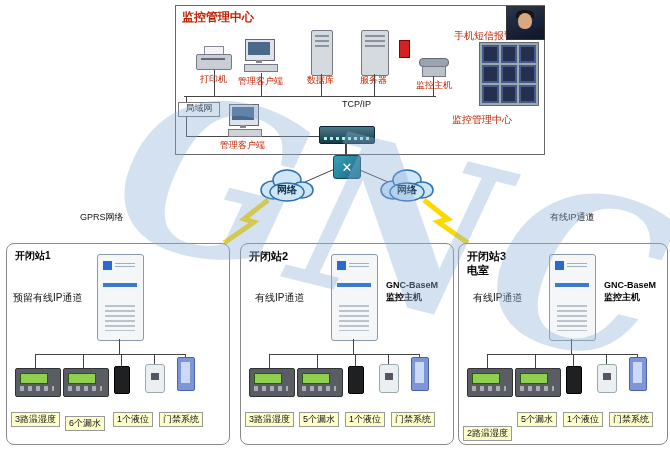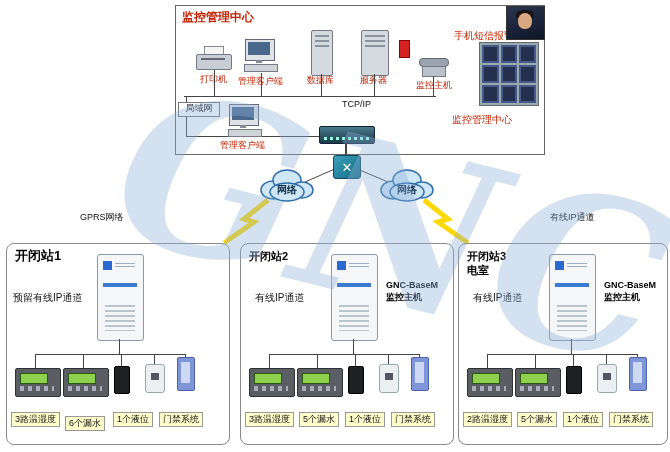--- a/index.html
+++ b/index.html
@@ -176,21 +176,21 @@
         <ellipse cx="29" cy="24" rx="17" ry="9"></ellipse>
       </g>
     </svg>
     <span class="cloud-text">网络</span>
   </div>
 
   <div class="abs sm" style="left:80px;top:212px;color:#111;z-index:2;">GPRS网络</div>
   <div class="abs sm" style="left:550px;top:212px;color:#111;z-index:2;">有线IP通道</div>
 
   <div class="abs station" style="left:6px;top:243px;width:222px;height:200px;z-index:2;">
-    <div class="abs lbl bold" style="left:8px;top:6px;font-size:13px;color:#000;">开闭站1</div>
+    <div class="abs lbl bold" style="left:8px;top:6px;font-size:10px;color:#000;">开闭站1</div>
     <div class="abs lbl bold" style="left:8px;top:20px;font-size:11px;color:#000;"></div>
     <div class="abs lbl" style="left:6px;top:48px;color:#111;">预留有线IP通道</div>
     <div class="abs host" style="left:90px;top:10px;">
       <div class="logo"></div>
         <div class="tl"></div>
         <div class="strip"></div>
         <div class="grille"></div>
     </div>
     <div class="abs sm bold" style="left:145px;top:36px;color:#000;"></div>
     <div class="abs sm bold" style="left:145px;top:48px;color:#000;"></div>
@@ -292,19 +292,19 @@
         <div class="lcd"></div>
         <div class="keys"></div>
       </div>
     <div class="abs blackdev" style="left:107px;top:122px;"></div>
     <div class="abs whitedev" style="left:138px;top:120px;">
         <div class="pad"></div>
       </div>
     <div class="abs bluedev" style="left:170px;top:113px;">
         <div class="front"></div>
       </div>
-    <div class="ylabel" style="left:4px;top:168px;">2路温湿度</div>
+    <div class="ylabel" style="left:4px;top:182px;">2路温湿度</div>
     <div class="ylabel" style="left:58px;top:168px;">5个漏水</div>
     <div class="ylabel" style="left:104px;top:168px;">1个液位</div>
     <div class="ylabel" style="left:150px;top:168px;">门禁系统</div>
   </div>
 
 </div>
 
 </body></html>

